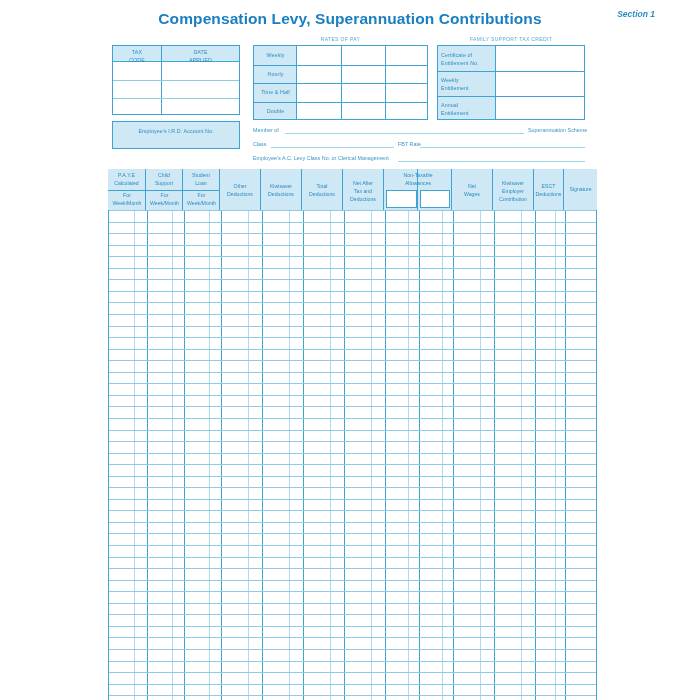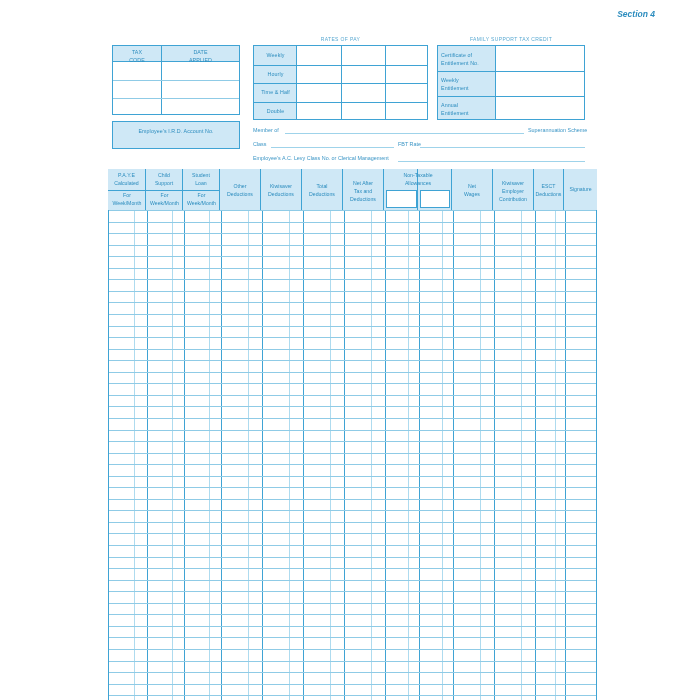--- a/index.html
+++ b/index.html
@@ -57,21 +57,22 @@
     padding-top:1px;
   }
   .whitebox{position:absolute;background:#ffffff;box-sizing:border-box;
             border:1.1px solid #3fa3d4;}
 </style>
 </head>
 <body>
 
 <div class="page">
 
-  <div class="section-tag">Section 4</div>
+  <div class="title">Compensation Levy, Superannuation Contributions</div>
+  <div class="section-tag">Section 1</div>
 
   <div class="boxgroup" style="left:112px;top:45px;width:128px;height:70px;">
     <div style="position:absolute;left:0;top:0;width:100%;height:16px;background:#cfe8f6;border-bottom:1.1px solid #3fa3d4;box-sizing:border-box;"></div>
     <div class="vline" style="left:48px;top:0;height:100%;"></div>
     <div class="capt" style="left:0;top:3px;width:48px;">
       <span>TAX</span><br>
       <span>CODE</span>
     </div>
     <div class="capt" style="left:48px;top:3px;width:79px;">
       <span>DATE</span><br>

